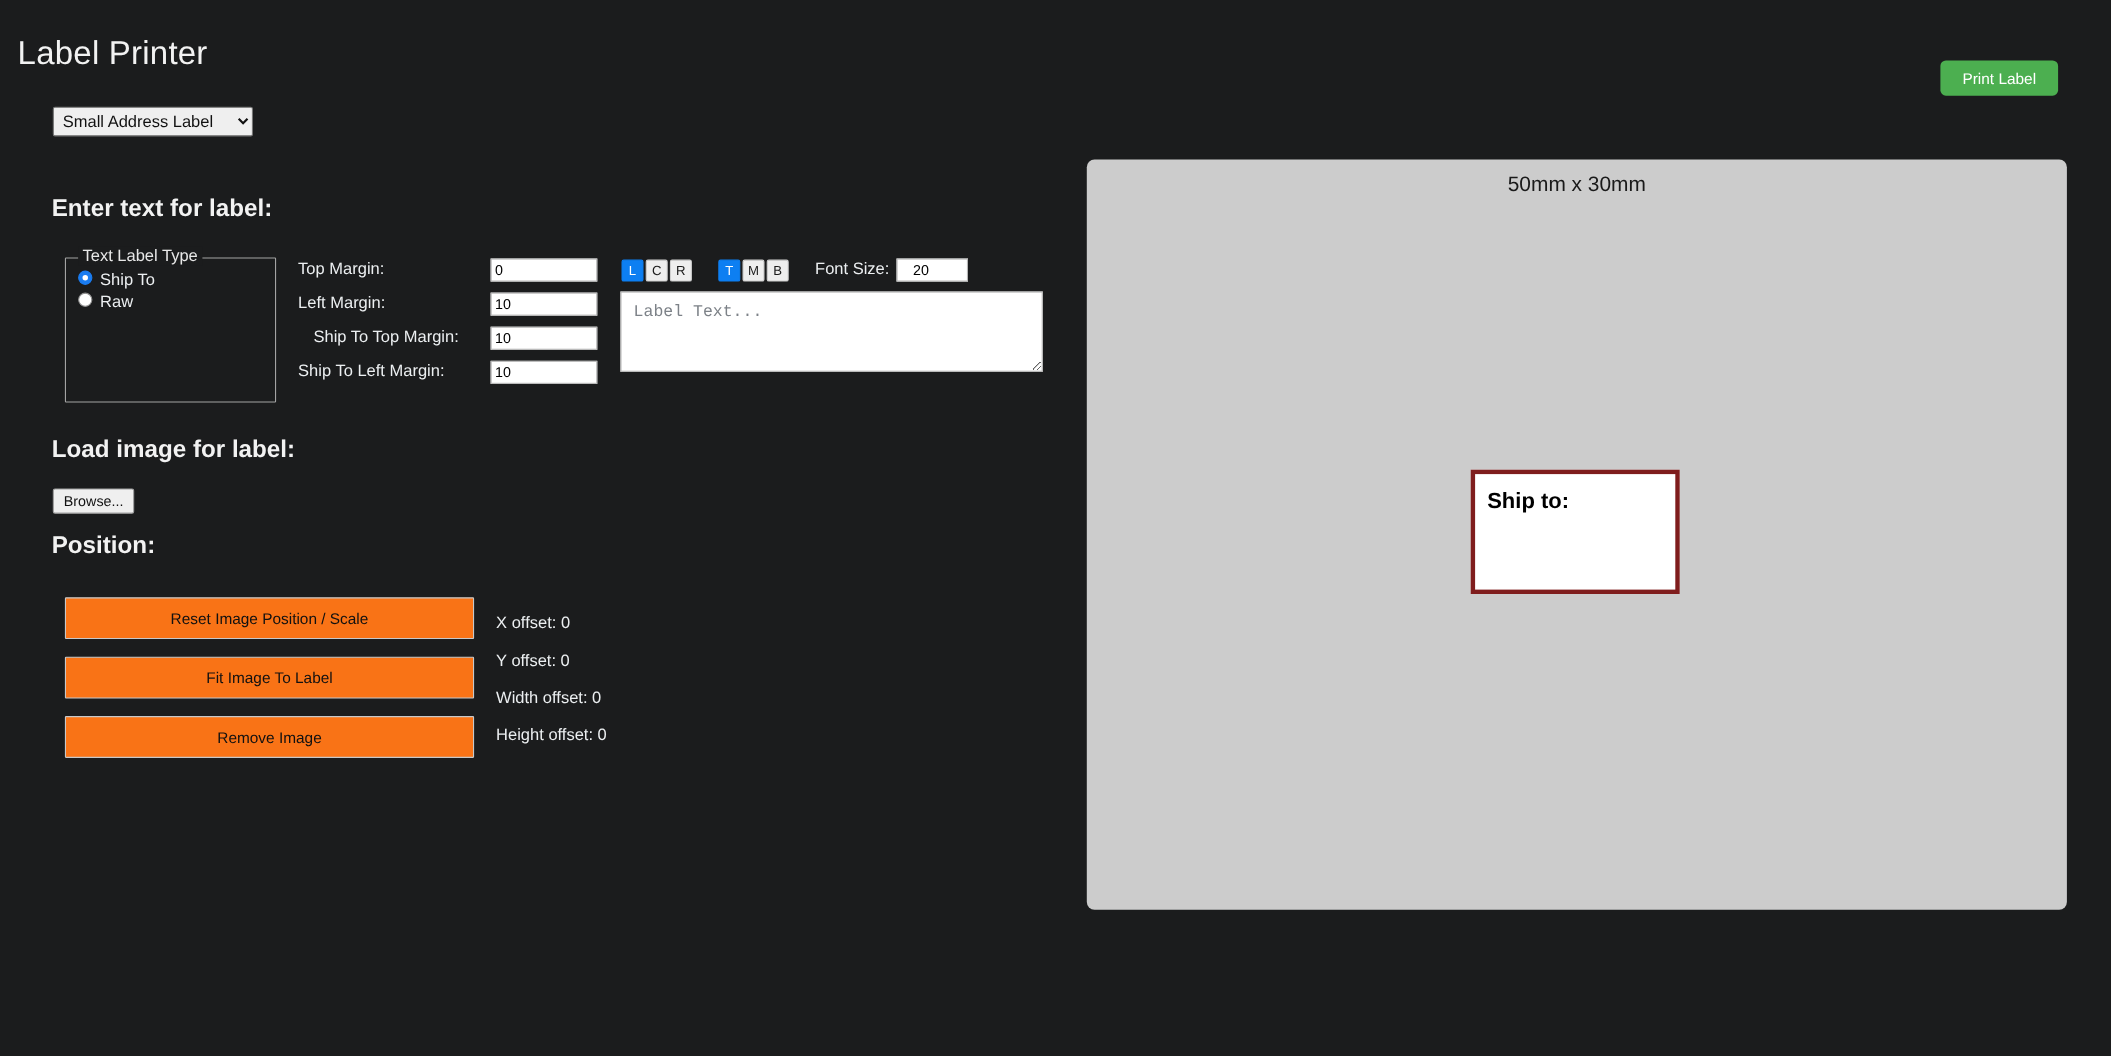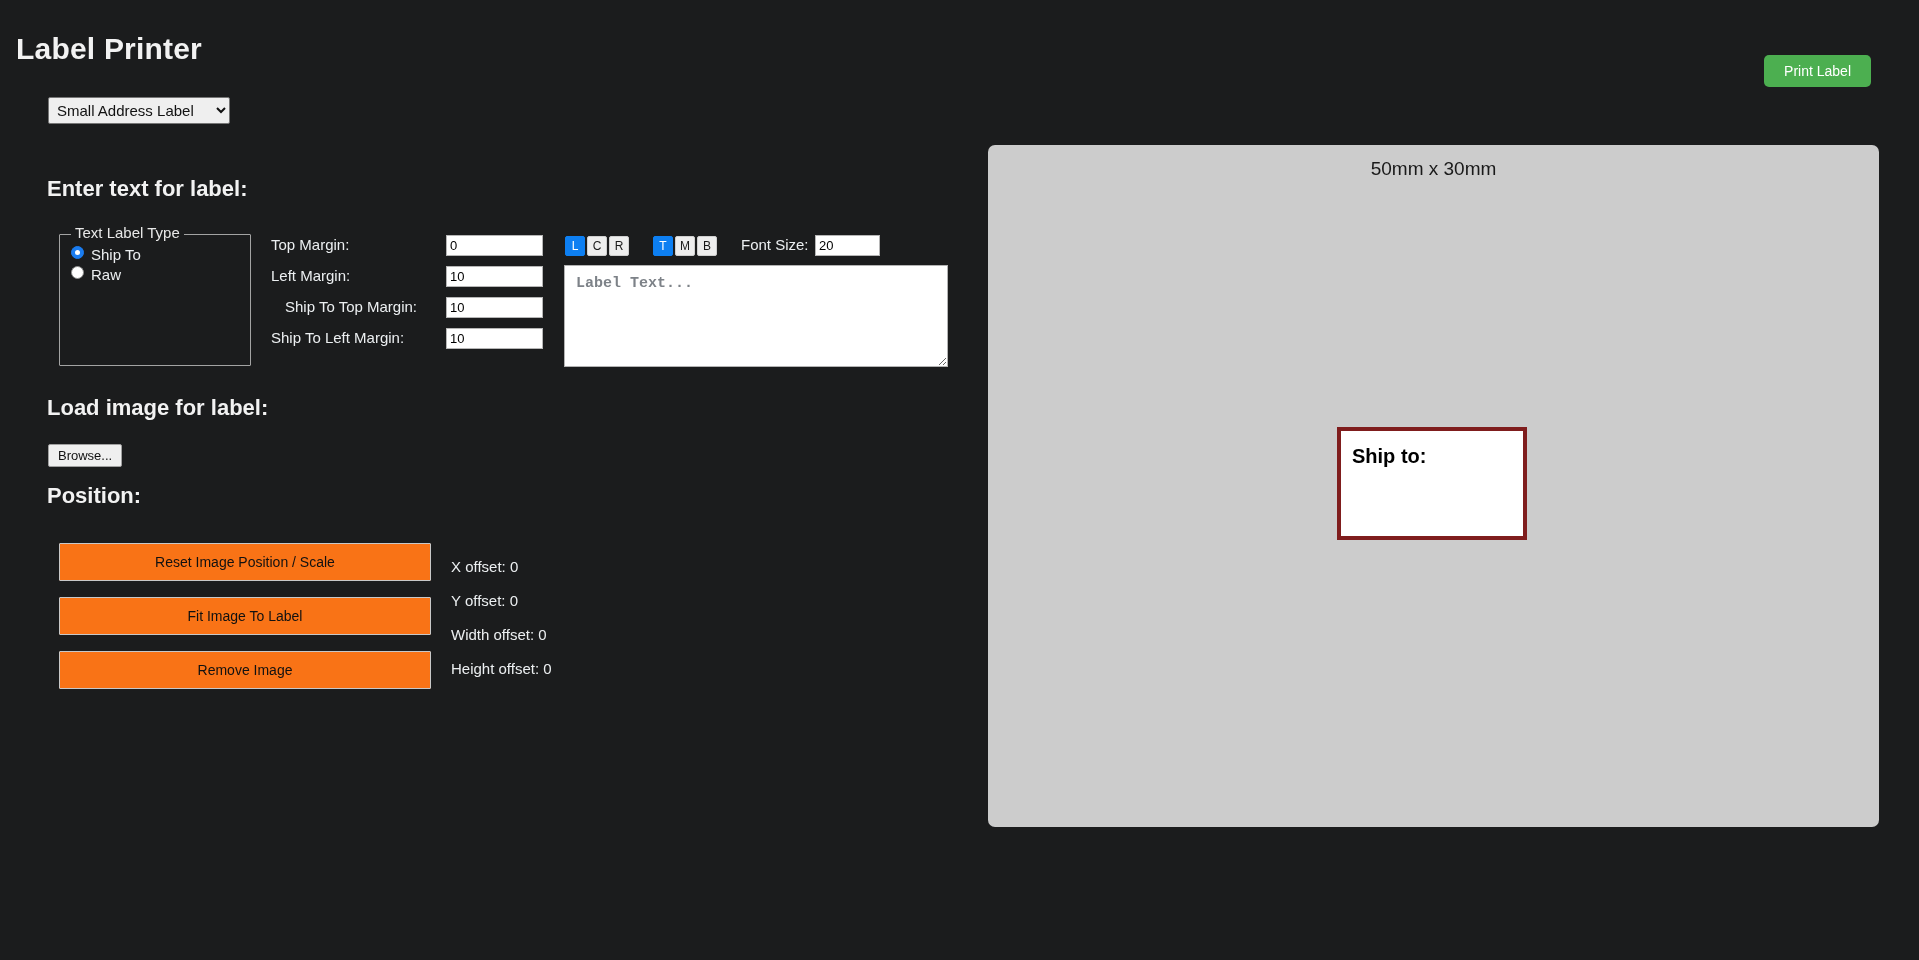--- a/index.html
+++ b/index.html
@@ -8,21 +8,21 @@
     width: 1919px; height: 960px;
     background: #1b1c1d;
     font-family: "Liberation Sans", sans-serif;
     overflow: hidden;
   }
   #app { position: relative; width: 1919px; height: 960px; background: #1b1c1d; }
 
   
   .page-title {
     position: absolute; left: 16px; top: 32px;
-    font-size: 30px; font-weight: bold; color: #f2f2f2;
+    font-size: 30px; font-weight: normal; color: #f2f2f2;
     letter-spacing: .2px;
   }
   .print-btn {
     position: absolute; right: 48px; top: 55px;
     background: #4caf50; color: #ffffff;
     border: none; border-radius: 5px;
     padding: 9px 20px; font-size: 14px;
     font-family: "Liberation Sans", sans-serif;
     cursor: pointer; line-height: 1;
   }
@@ -99,31 +99,31 @@
   }
   .align-btn.on { background: #0d7ff2; color: #ffffff; border-color: #0d7ff2; }
 
   .fs-label { position: absolute; left: 741px; top: 236px; color: #eceff1; font-size: 15px; }
   .fs-input {
     position: absolute; left: 815px; top: 235px;
     width: 65px; height: 21px;
     background: #ffffff; color: #000;
     border: 1px solid #b6b6b6;
     font-family: "Liberation Sans", sans-serif;
-    font-size: 13px; padding: 0 3px;
+    font-size: 13px; padding: 0 14px;
   }
 
   
   .label-textarea {
     position: absolute; left: 564px; top: 265px;
-    width: 384px; height: 102px;
+    width: 384px; height: 73px;
     background: #ffffff; border: 1px solid #b3b3b3;
     font-family: "Liberation Mono", monospace;
     font-size: 15px; color: #111;
-    padding: 9px 11px; resize: both; outline: none; font-weight: bold;
+    padding: 9px 11px; resize: both; outline: none;
   }
   .label-textarea::placeholder { color: #7d8288; }
 
   
   .browse-btn {
     position: absolute; left: 48px; top: 444px;
     background: #efefef; color: #111;
     border: 1px solid #a0a0a0; border-radius: 2px;
     font-family: "Liberation Sans", sans-serif;
     font-size: 13px; padding: 3px 9px; cursor: pointer;

